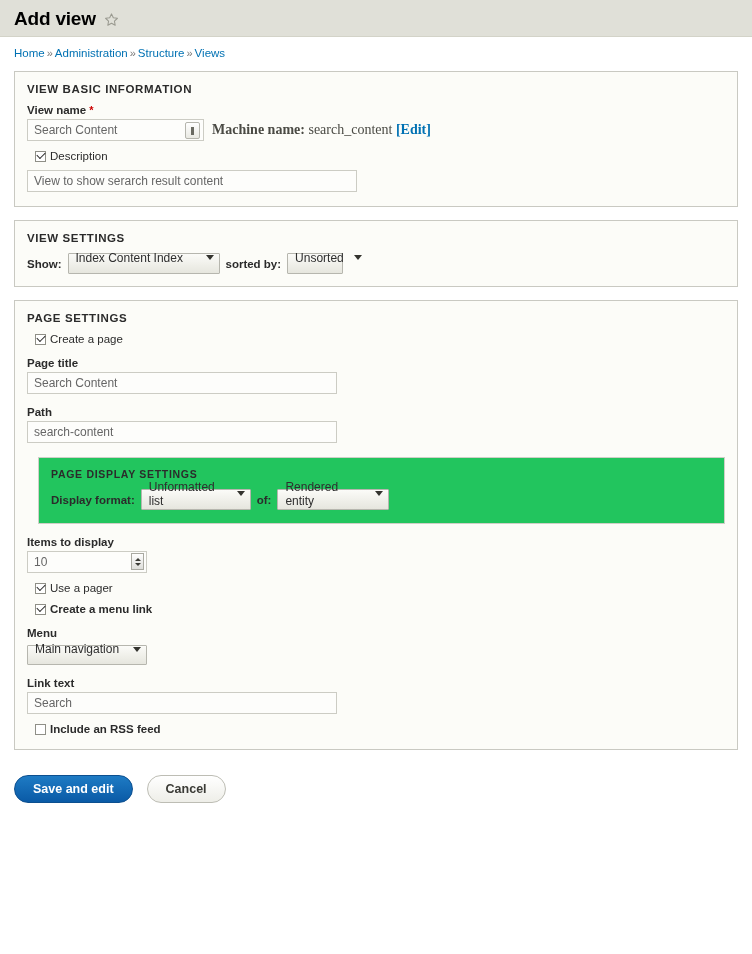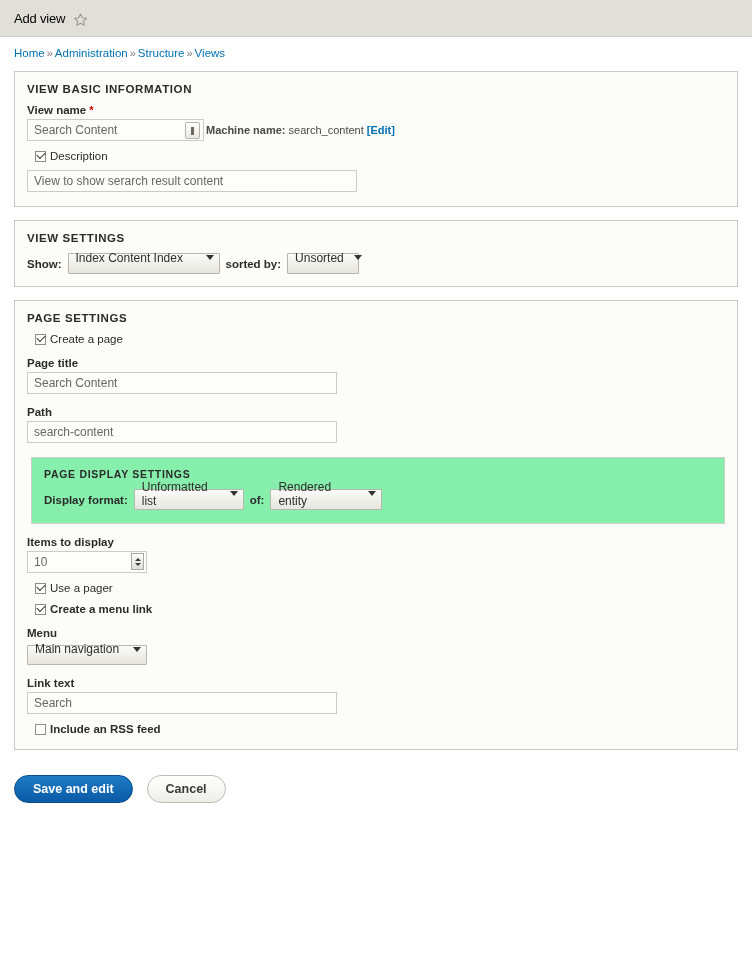--- a/index.html
+++ b/index.html
@@ -20,22 +20,22 @@
   .page-header {
     height: 37px;
     background: #e0e0d8;
     border-bottom: 1px solid #d3d3c8;
     display: flex;
     align-items: center;
     padding: 0 0 0 14px;
     box-sizing: border-box;
   }
   .page-title {
-    font-size: 13px;
-    font-weight: normal;
+    font-size: 19px;
+    font-weight: bold;
     color: #000000;
     letter-spacing: -0.2px;
     line-height: 1;
   }
   .star-icon {
     margin-left: 8px;
     display: inline-flex;
     align-items: center;
     position: relative;
     top: 1px;
@@ -127,25 +127,26 @@
     display: flex;
     align-items: center;
     justify-content: center;
   }
   .machine-icon .bar {
     width: 3px;
     height: 8px;
     background: #6a6a62;
   }
   .machine-name {
-    margin-left: 2px;
-    font-size: 11px;
+    margin-left: 8px;
+    font-size: 14px;
     font-weight: bold;
     color: #4a4a44;
     white-space: nowrap;
+    font-family: Liberation Serif, serif;
   }
   .machine-name .mn-val { font-weight: normal; }
   .machine-name a { color: #0071b3; text-decoration: none; }
 
   
   .check-row {
     display: flex;
     align-items: center;
     margin: 9px 0 0 8px;
   }
@@ -205,30 +206,30 @@
     display: flex;
     align-items: center;
     gap: 6px;
   }
   .inline-row .lbl {
     font-size: 11.5px;
     font-weight: bold;
     color: #2b2b2b;
   }
   .sel-show { width: 152px; }
-  .sel-sort { width: 72px; }
+  .sel-sort { width: 56px; }
   .sel-format { width: 110px; }
   .sel-of { width: 112px; }
   .sel-menu { width: 120px; height: 20px; }
 
   
   fieldset.sub-panel {
     border: 1px solid #cfcfc7;
-    background: #86efac;
-    margin: 14px 0 0 4px;
+    background: #22c55e;
+    margin: 14px 0 0 11px;
     padding: 10px 12px 13px 12px;
     box-sizing: border-box;
   }
   .sub-legend {
     font-size: 10.5px;
     font-weight: bold;
     color: #2b2b2b;
     letter-spacing: 0.7px;
     margin: 0 0 9px 0;
     text-transform: uppercase;

